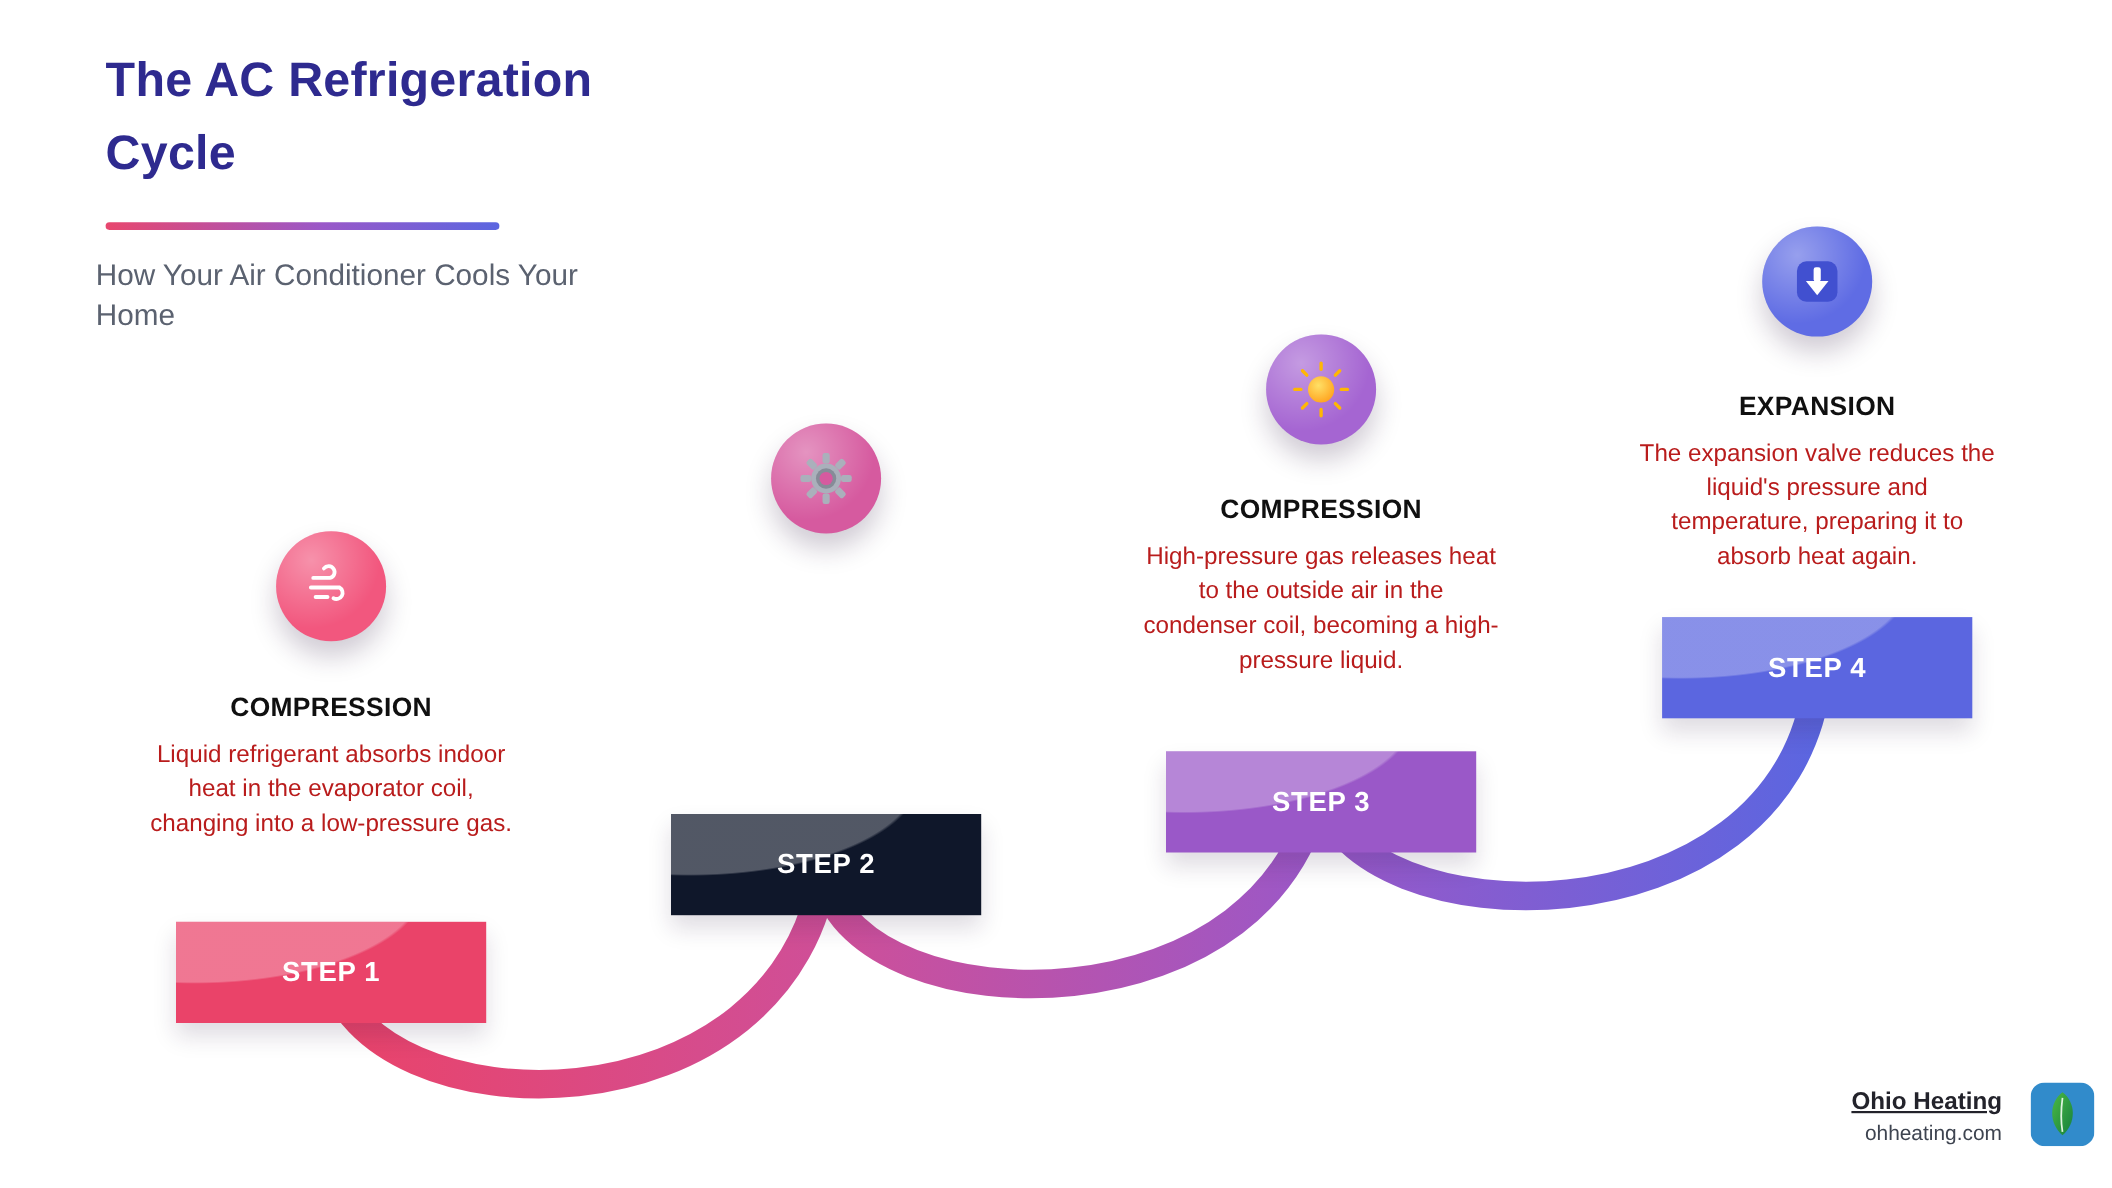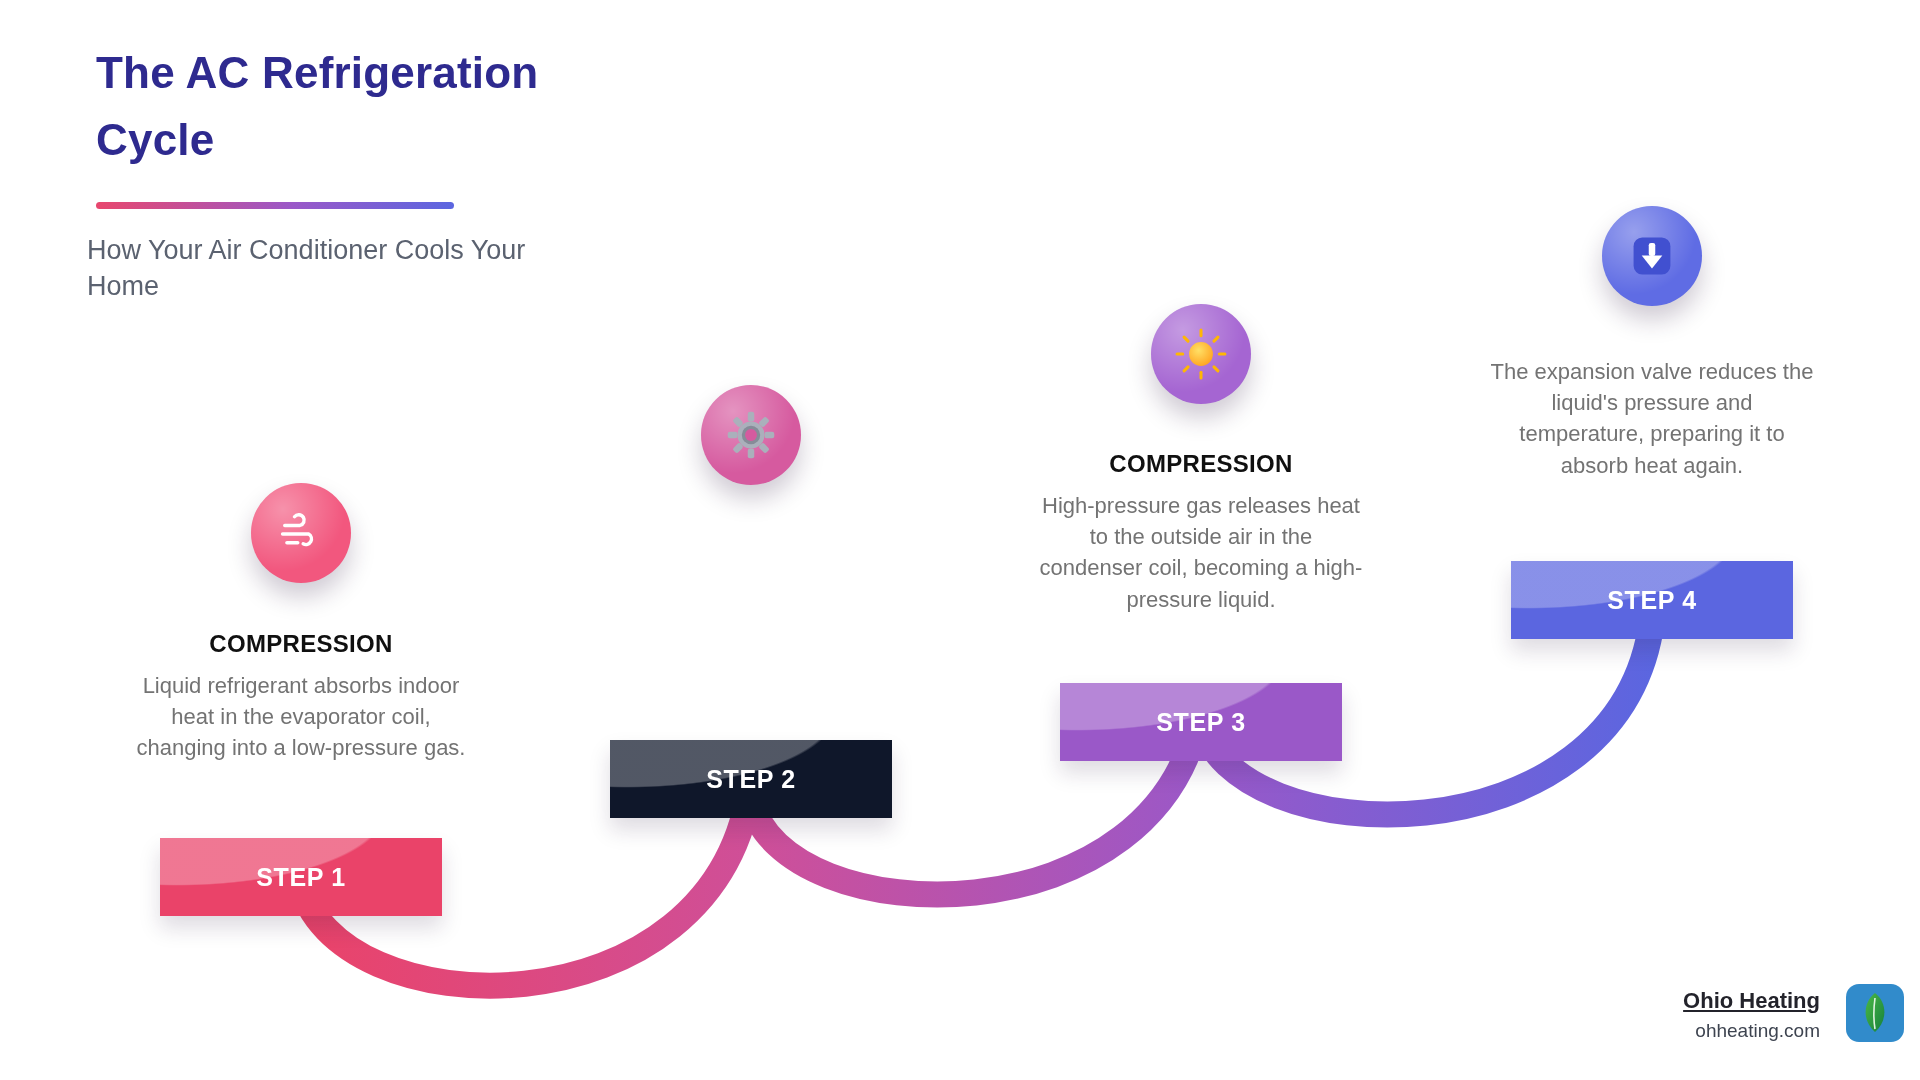--- a/index.html
+++ b/index.html
@@ -29,23 +29,23 @@
     display:flex;align-items:center;justify-content:center;
     box-shadow:0 14px 24px rgba(40,20,60,.22);
   }
   .icon-circle::before{
     content:"";position:absolute;inset:0;border-radius:50%;
     background:radial-gradient(circle at 32% 26%, rgba(255,255,255,.35), rgba(255,255,255,0) 62%);
   }
   .icon-circle svg{position:relative;}
   .step-text{position:absolute;width:330px;text-align:center;z-index:2;}
   .step-text h2{margin:0 0 12px;font-size:24px;font-weight:700;color:#101010;letter-spacing:.3px;}
-  .step-text p{margin:0;font-size:22px;line-height:1.42;color:#737373;}
+  .step-text p{margin:0;font-size:22px;line-height:1.42;color:#b91c1c;}
   .step-box{
-    position:absolute;width:282px;height:78px;z-index:2;
+    position:absolute;width:282px;height:92px;z-index:2;
     display:flex;align-items:center;justify-content:center;
     box-shadow:0 12px 20px rgba(40,20,60,.15);
   }
   .step-box::before{
     content:"";position:absolute;inset:0;
     background:radial-gradient(135% 175% at 6% -35%, rgba(255,255,255,.28) 0 54%, rgba(255,255,255,0) 55%);
   }
   .step-box .step-label{
     position:relative;color:#ffffff;font-size:25px;font-weight:700;letter-spacing:.6px;
   }
@@ -155,20 +155,21 @@
   </div>
 
   <div class="icon-circle" style="left: 1602px; top: 206px; background-color: rgb(95, 108, 228);">
     <svg width="52" height="52" viewBox="0 0 48 48">
       <rect x="7" y="7" width="34" height="34" rx="8" fill="#4150d0"></rect>
       <rect x="21" y="12" width="6" height="12" rx="2" fill="#ffffff"></rect>
       <path d="M14.5 23.5h19L24 35.5Z" fill="#ffffff"></path>
     </svg>
   </div>
   <div class="step-text" style="left:1487px;top:356px;">
+    <h2>EXPANSION</h2>
     <p>The expansion valve reduces the liquid's pressure and temperature, preparing it to absorb heat again.</p>
   </div>
   <div class="step-box" style="left: 1511px; top: 561px; background-color: rgb(91, 102, 224);">
     <span class="step-label">STEP 4</span>
   </div>
 
   <div class="footer-text">
     <div class="brand">Ohio Heating</div>
     <div class="website">ohheating.com</div>
   </div>

